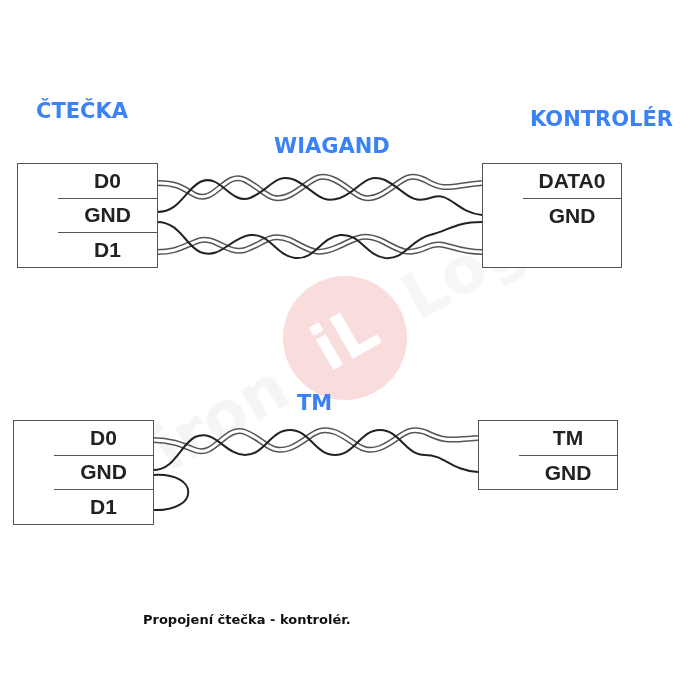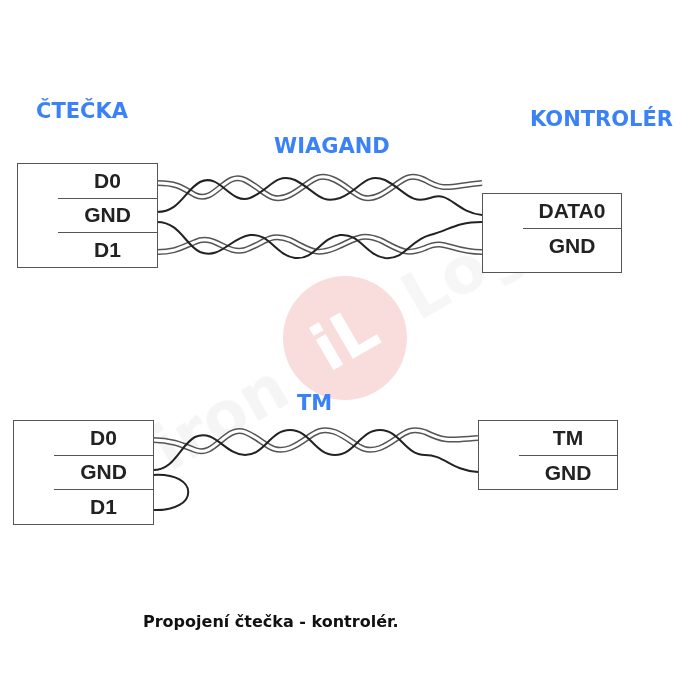--- a/index.html
+++ b/index.html
@@ -2,21 +2,21 @@
 <html><head>
 <meta charset="utf-8">
 <style>
   html, body { margin: 0; padding: 0; background: #ffffff; }
   body { width: 700px; height: 700px; position: relative; overflow: hidden; font-family: "Liberation Sans", "DejaVu Sans", sans-serif; }
   .abs { position: absolute; }
   .heading { font-weight: bold; color: #3b82f6; font-size: 21px; white-space: nowrap; font-family: "DejaVu Sans", "Liberation Sans", sans-serif; }
   .box { position: absolute; border: 1.5px solid #555; background: #fff; box-sizing: border-box; padding-left: 40px; }
   .row { height: 34.5px; border-bottom: 1.5px solid #555; box-sizing: border-box; display: flex; align-items: center; justify-content: center; font-weight: bold; font-size: 21px; color: #222; font-family: "Liberation Sans", sans-serif; }
   .row:last-child { border-bottom: none; }
-  .caption { font-weight: bold; font-size: 16px; color: #111; font-family: "DejaVu Sans", "Liberation Sans", sans-serif; white-space: nowrap; }
+  .caption { font-weight: bold; font-size: 13px; color: #111; font-family: "DejaVu Sans", "Liberation Sans", sans-serif; white-space: nowrap; }
   svg.wires { position: absolute; left: 0; top: 0; }
   .watermark { position: absolute; left: 0; top: 0; }
 </style>
 </head>
 <body>
 
 <svg class="watermark" width="700" height="700" viewBox="0 0 700 700">
   <g opacity="0.55">
     <circle cx="345" cy="338" r="62" fill="#f4c2c2"></circle>
     <text x="345" y="360" text-anchor="middle" font-family="DejaVu Sans, sans-serif" font-weight="bold" font-size="64" fill="#ffffff" transform="rotate(-30 345 338)">iL</text>
@@ -56,21 +56,21 @@
 <div class="abs heading" style="left:36px; top:99px;">ČTEČKA</div>
 <div class="abs heading" style="left:262px; top:134px;margin-left:12px;">WIAGAND</div>
 <div class="abs heading" style="left:482px; top:107px;margin-left:48px;">KONTROLÉR</div>
 
 <div class="box" style="left:17px; top:163px; width:141px; height:105px;">
   <div class="row">D0</div>
   <div class="row">GND</div>
   <div class="row">D1</div>
 </div>
 
-<div class="box" style="left:482px; top:163px; width:140px; height:80px;margin-top:30px;">
+<div class="box" style="left:482px; top:163px; width:140px; height:105px;">
   <div class="row">DATA0</div>
   <div class="row">GND</div>
 </div>
 
 <div class="abs heading" style="left:297px; top:391px;">TM</div>
 
 <div class="box" style="left:13px; top:420px; width:141px; height:105px;">
   <div class="row">D0</div>
   <div class="row">GND</div>
   <div class="row">D1</div>

